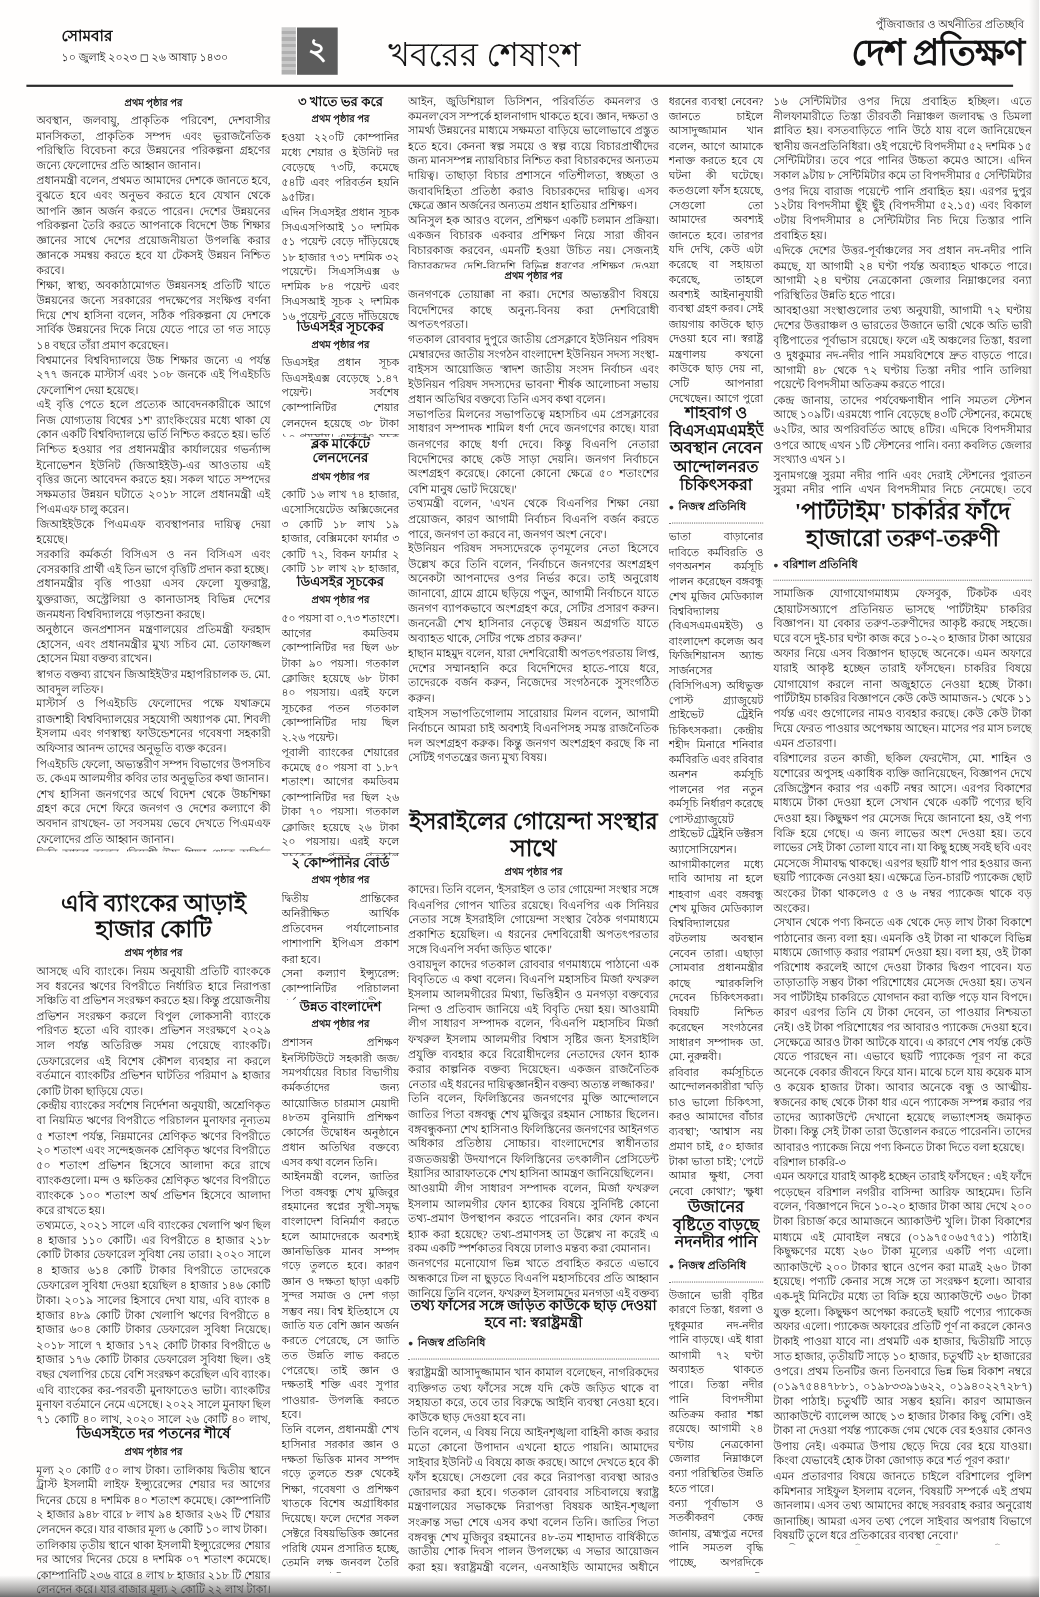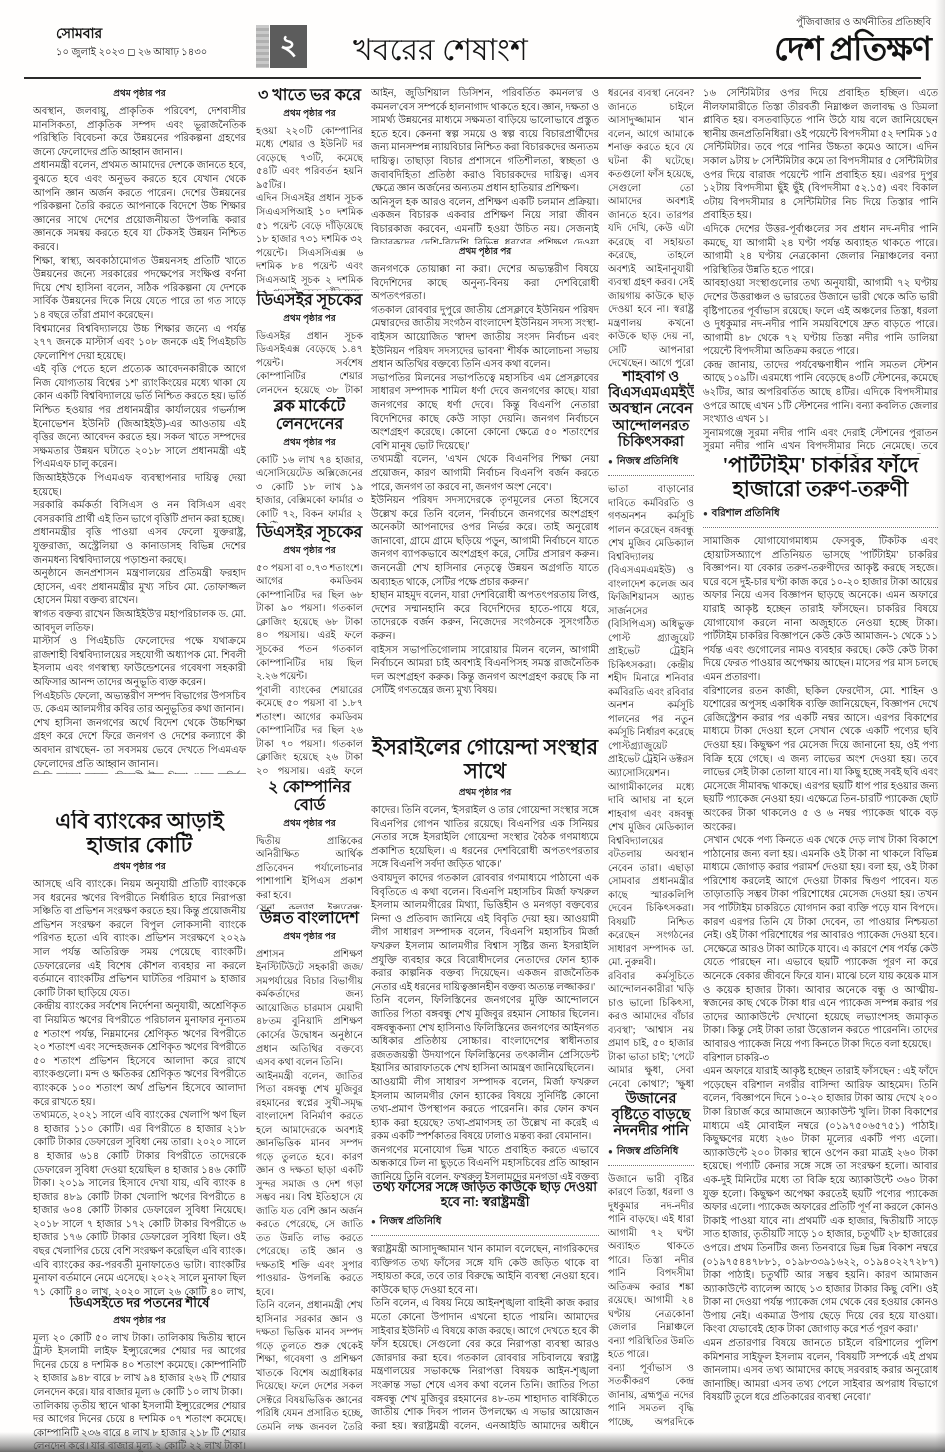--- a/index.html
+++ b/index.html
@@ -16,21 +16,21 @@
   .section-title{position:absolute;left:317px;top:26px;font-size:30px;font-weight:normal;letter-spacing:0;margin-left:36px;}
   .masthead-block{position:absolute;left:735px;top:14px;width:196px;text-align:right;}
   .m-tagline{font-size:10px;color:#222;margin-bottom:1px;}
   .masthead{font-size:33px;font-weight:bold;line-height:1.05;letter-spacing:-1px;}
   .h-rule{position:absolute;left:24px;top:77px;width:897px;height:2px;background:#2b2b2b;}
   
   .art{position:absolute;overflow:hidden;}
   .hl{font-weight:bold;text-align:center;margin:0 0 2px 0;line-height:1.12;}
   .hl-xl{font-size:21px;}
   .hl-lg{font-size:13px;}
-  .hl-md{font-size:16px;}
+  .hl-md{font-size:12px;}
   .hl-sm{font-size:14.5px;}
   .kicker{text-align:center;font-size:9px;font-weight:bold;margin:0 0 3px 0;}
   .byline{font-size:10px;font-weight:bold;border-bottom:1px dotted #707070;
           padding:2px 0 5px 0;margin-bottom:6px;}
   .byline .dot{font-size:8px;margin-right:4px;color:#333;}
   .body{font-size:10px;line-height:1.36;text-align:justify;white-space:pre-line;
         word-spacing:-0.2px;color:#1b1b1b;}
   .narrow .body{font-size:9.8px;line-height:1.38;}
   
   .edge-right{position:absolute;right:0;top:0;width:10px;height:1452px;

